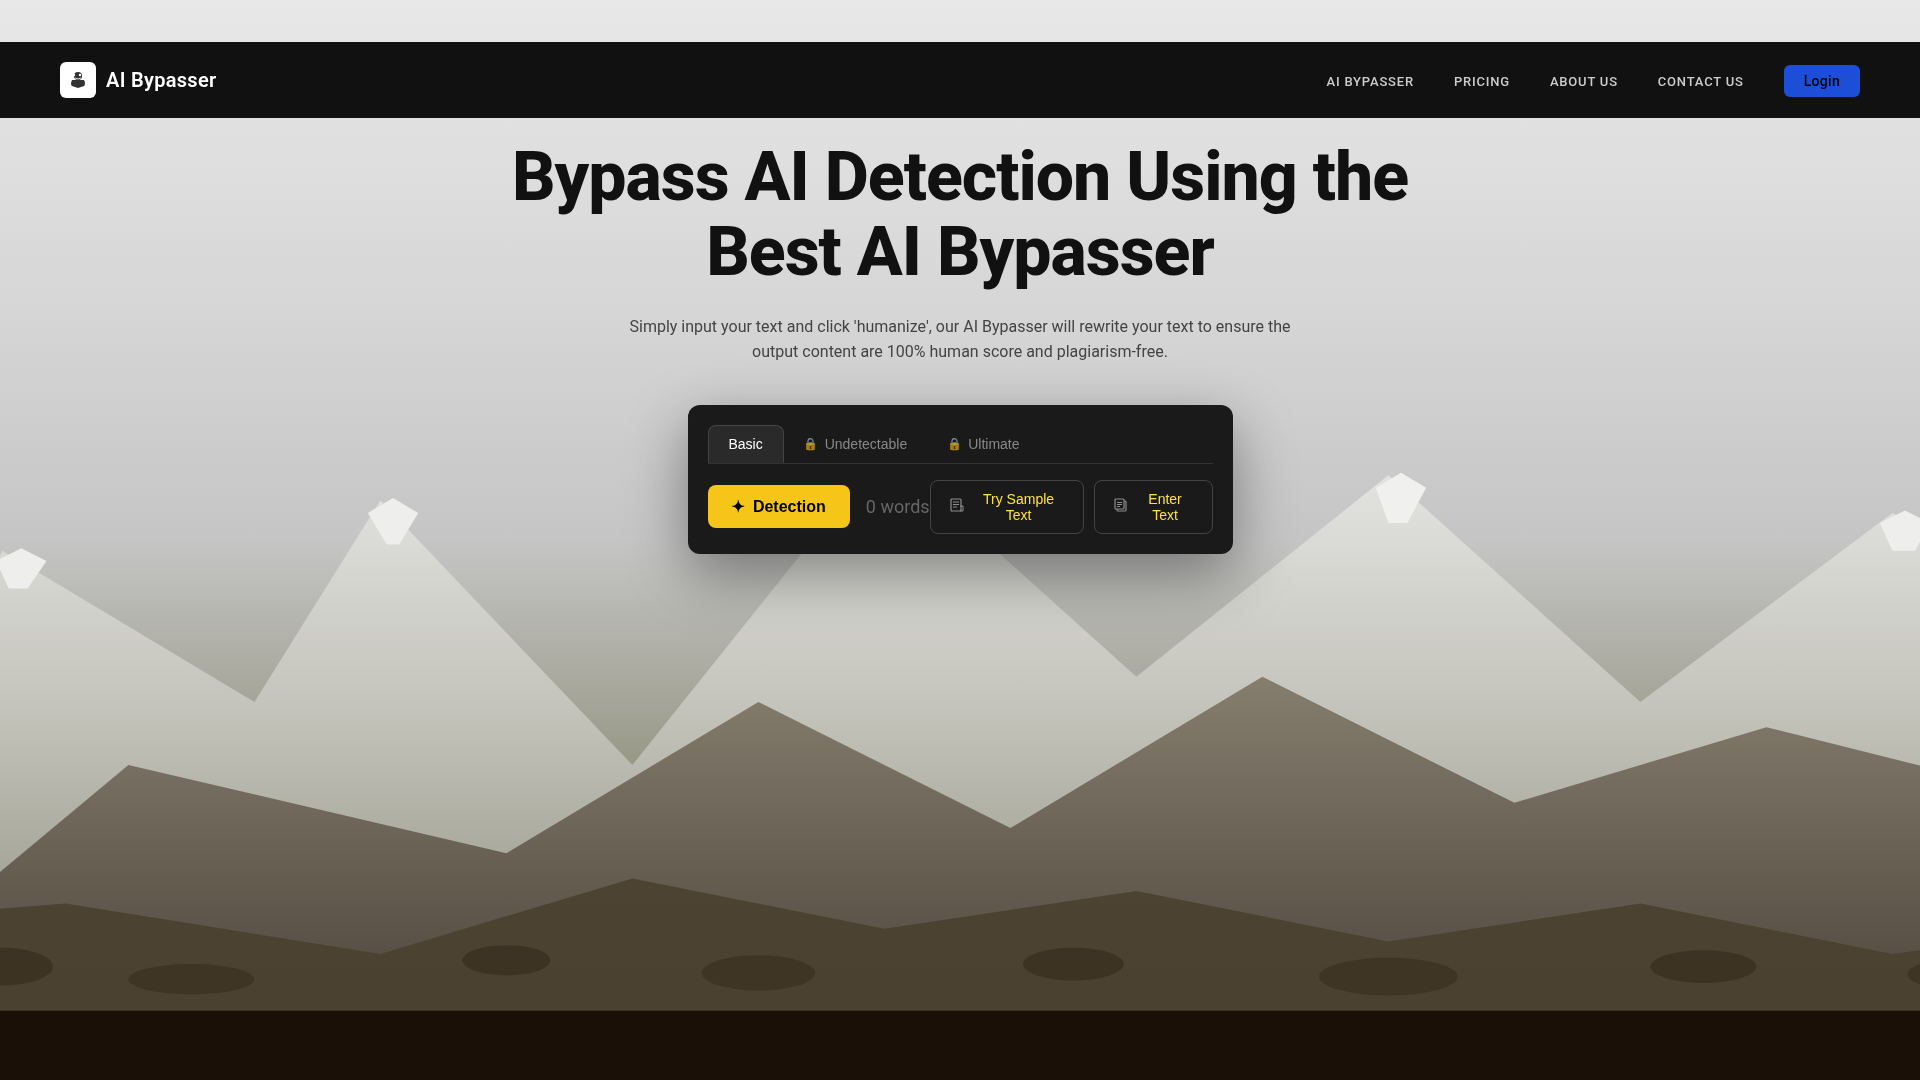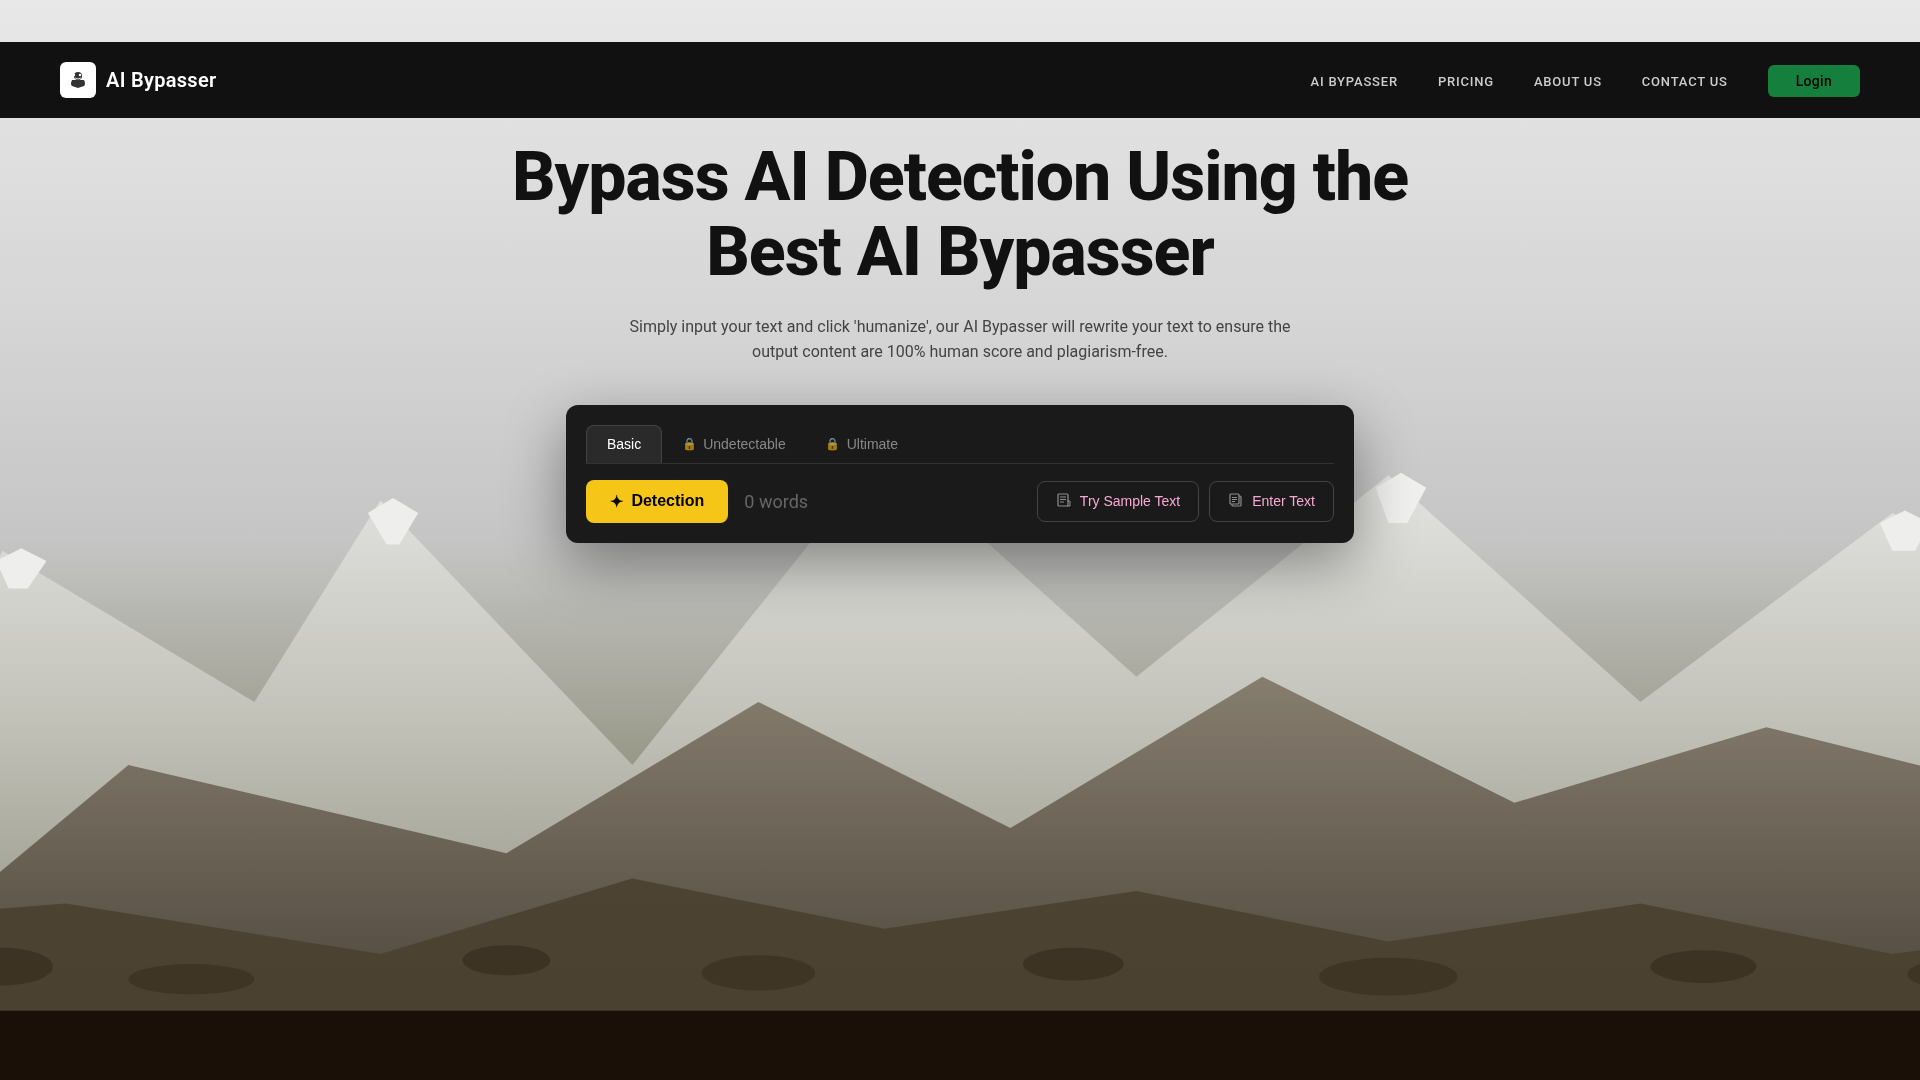--- a/index.html
+++ b/index.html
@@ -62,23 +62,23 @@
     .nav-links li a {
       color: #cccccc;
       text-decoration: none;
       font-size: 13px;
       font-weight: 500;
       letter-spacing: 0.8px;
       text-transform: uppercase;
     }
 
     .login-btn {
-      background: #15803d;
+      background: #1d4ed8;
       color: #000000 !important;
-      padding: 8px 28px;
+      padding: 8px 20px;
       border-radius: 6px;
       font-weight: 600;
       font-size: 14px !important;
       letter-spacing: 0.3px !important;
       text-transform: none !important;
     }
 
     
     .hero {
       position: relative;
@@ -151,21 +151,21 @@
       max-width: 700px;
       line-height: 1.6;
       margin-bottom: 40px;
     }
 
     
     .tool-card {
       background: #1a1a1a;
       border-radius: 12px;
       padding: 20px;
-      width: 788px;
+      width: 545px;
       max-width: 95vw;
       box-shadow: 0 20px 60px rgba(0,0,0,0.4);
     }
 
     .tabs {
       display: flex;
       gap: 0;
       margin-bottom: 16px;
       border-bottom: 1px solid #333;
     }
@@ -261,21 +261,21 @@
 
     .footer-right {
       display: flex;
       align-items: center;
       gap: 10px;
     }
 
     .secondary-btn {
       background: transparent;
       border: 1px solid #444;
-      color: #f9a8d4;
+      color: #fde047;
       padding: 10px 18px;
       border-radius: 8px;
       font-size: 14px;
       cursor: pointer;
       display: flex;
       align-items: center;
       gap: 8px;
       transition: all 0.2s;
     }
 

